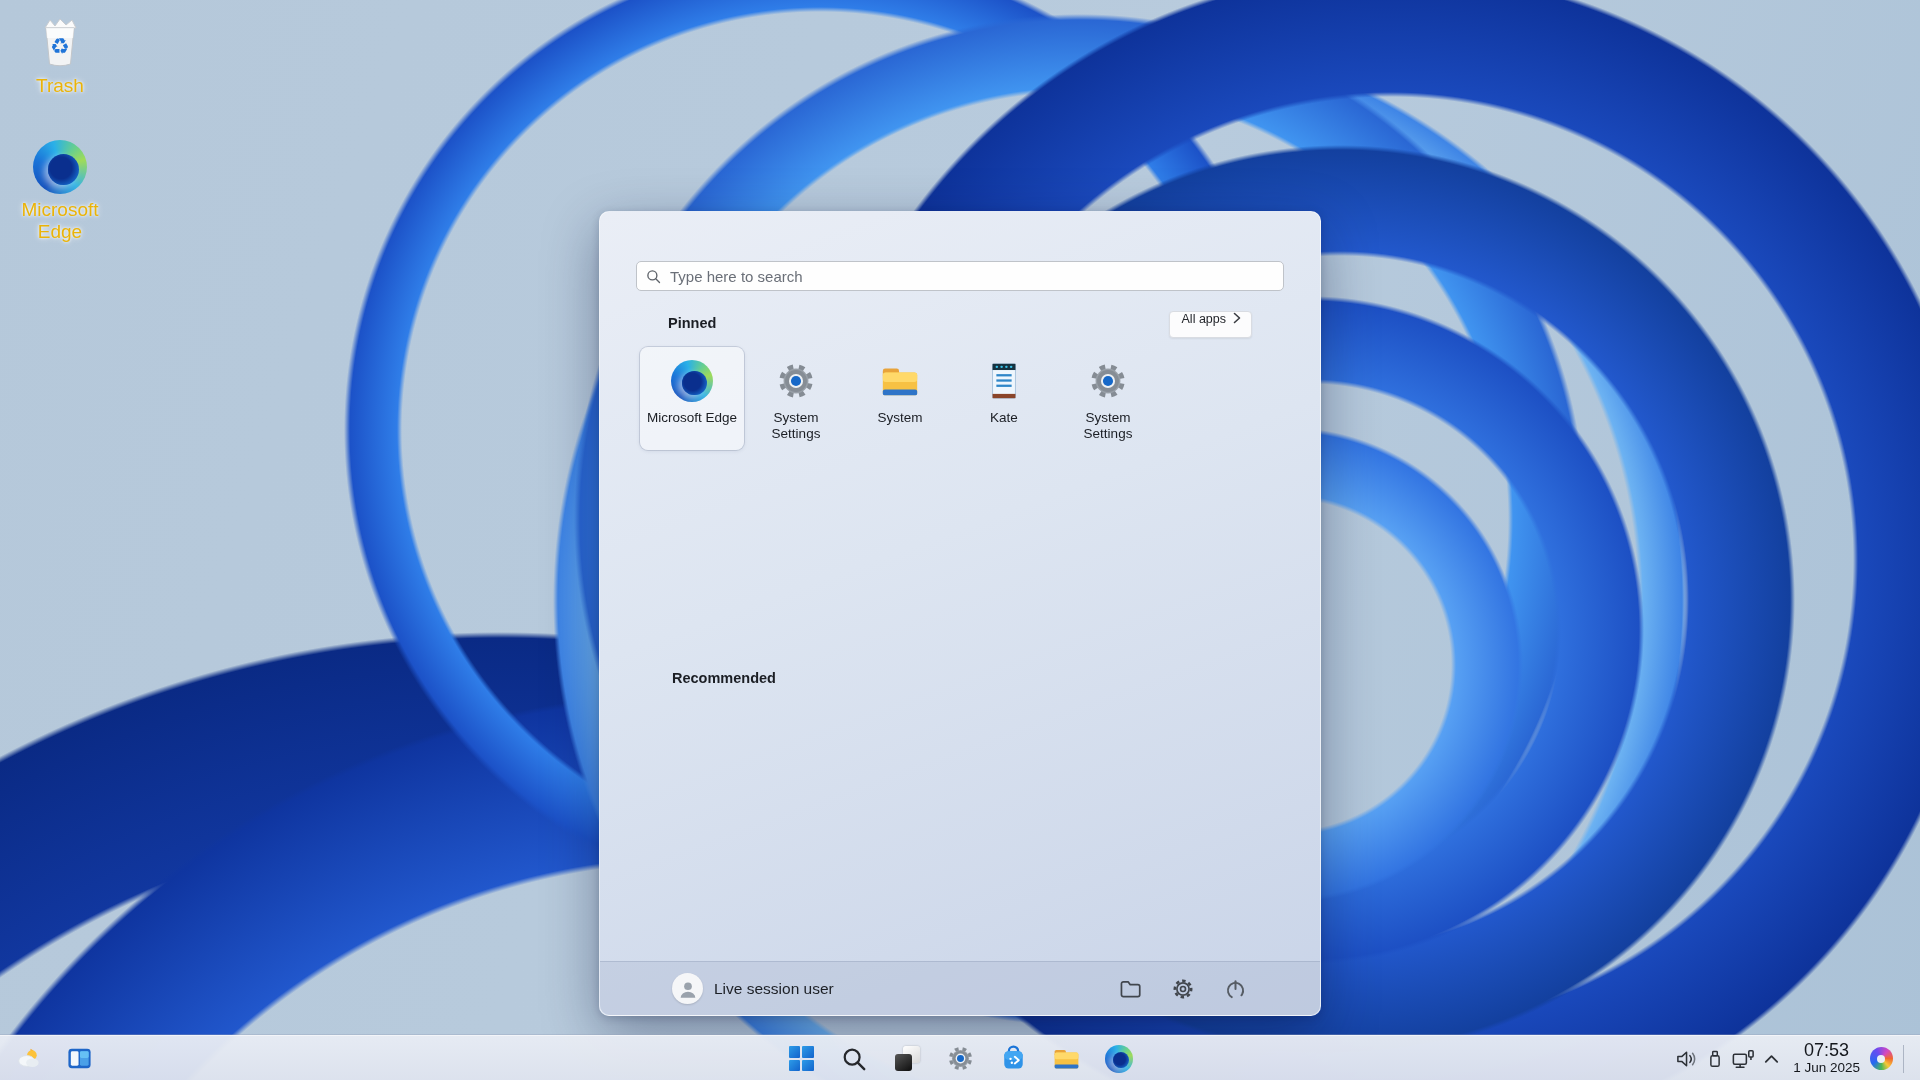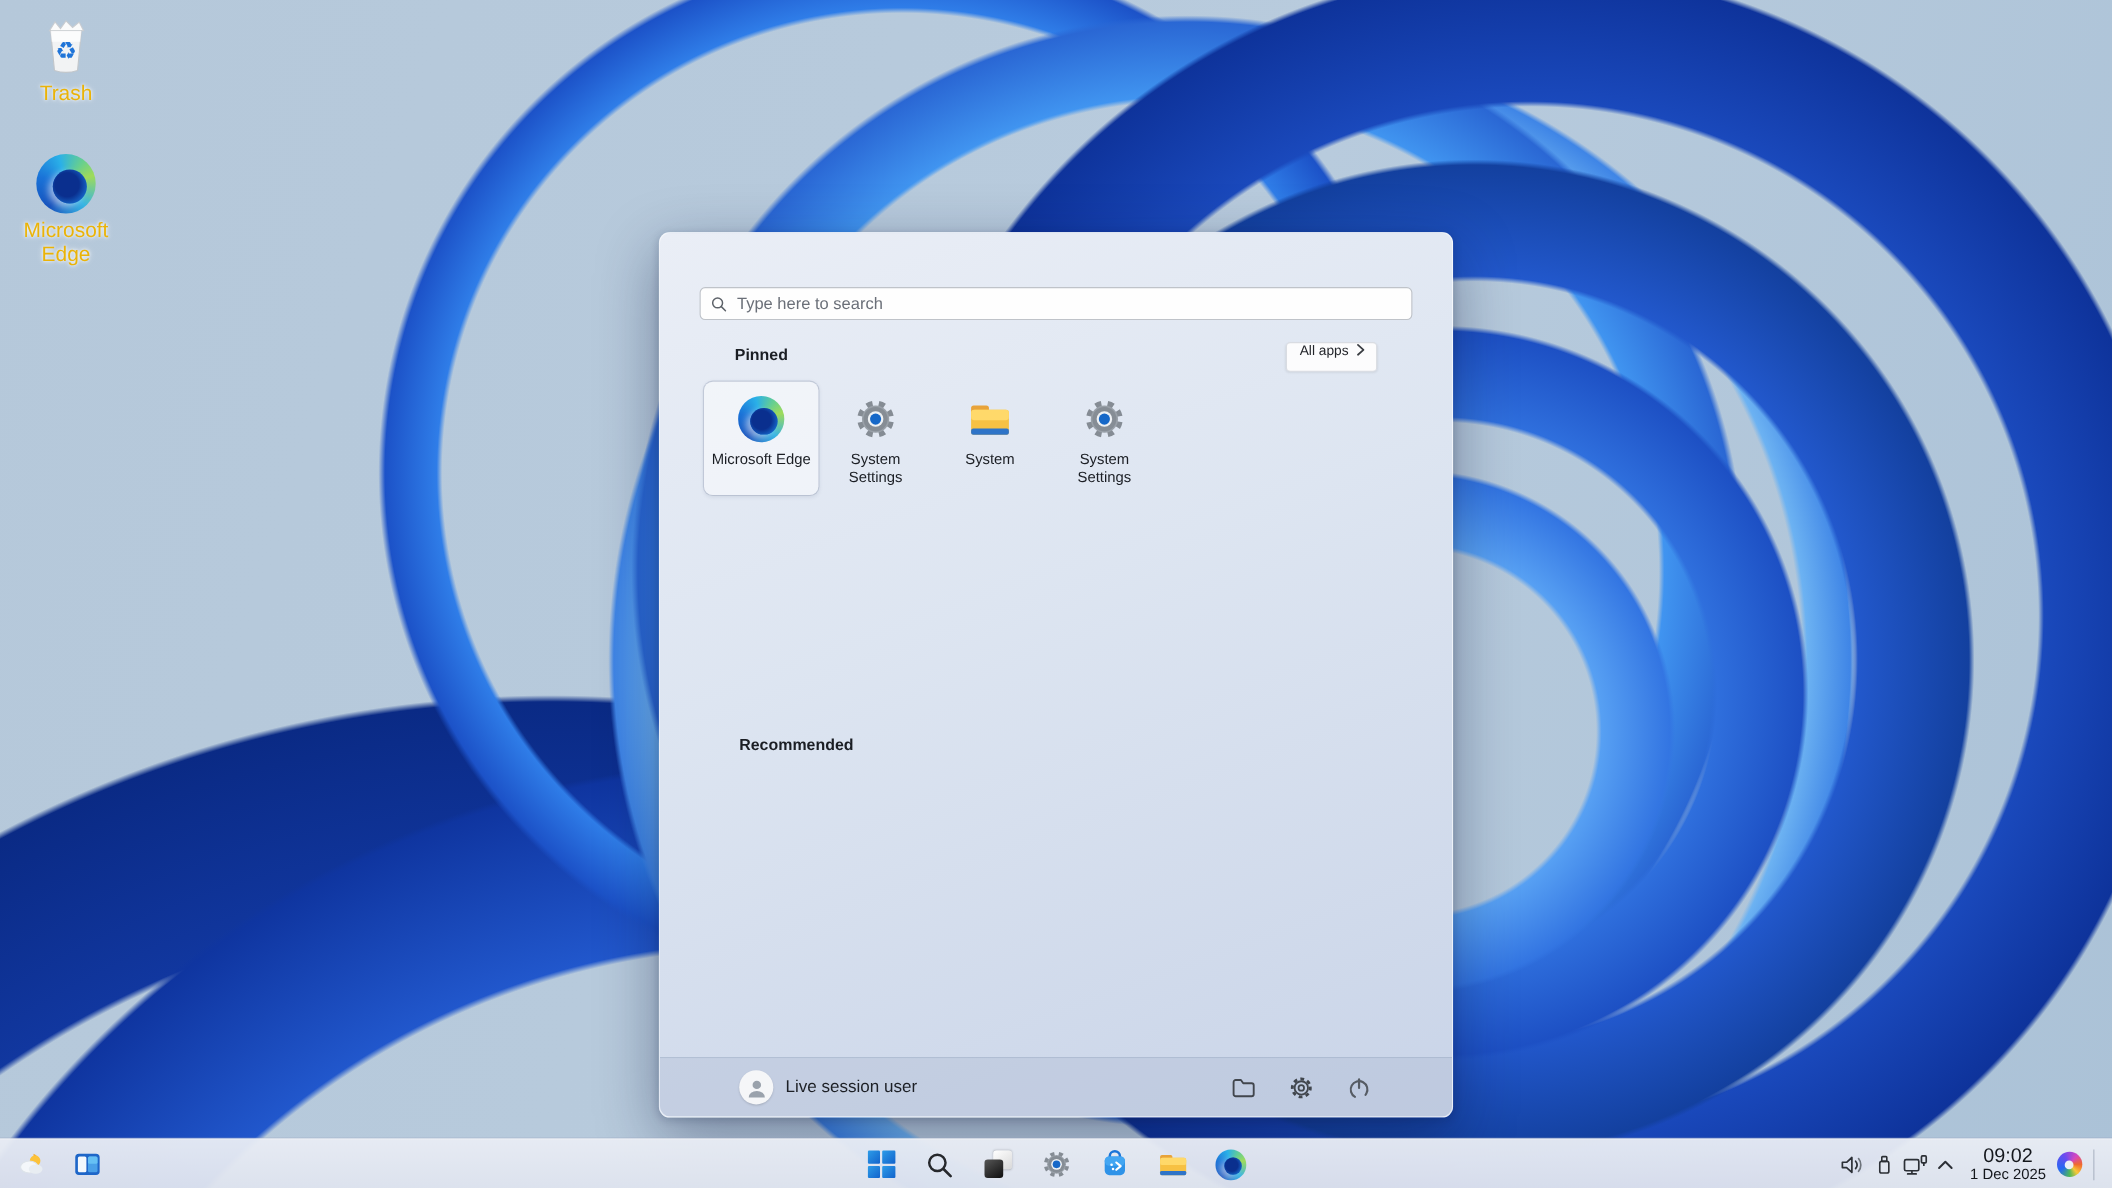--- a/index.html
+++ b/index.html
@@ -152,20 +152,37 @@
           <svg width="42" height="42" viewBox="0 0 44 44">
             <rect x="4" y="9" width="17" height="9" rx="2.5" fill="#e8a33a"></rect>
             <rect x="4" y="13" width="36" height="24" rx="3" fill="#f7c143"></rect>
             <rect x="4" y="13" width="36" height="10" rx="3" fill="#ffd96a"></rect>
             <rect x="4" y="31" width="36" height="6" rx="2" fill="#2e74c8"></rect>
           </svg>
         </div>
         <div class="plabel">System</div>
       </div>
 
+      <div class="pin-tile">
+        <div class="picon">
+          <svg width="42" height="42" viewBox="0 0 44 44">
+            <rect x="10" y="4" width="24" height="36" rx="1.5" fill="#eef6fd" stroke="#a9c2da" stroke-width="1"></rect>
+            <rect x="10" y="4" width="24" height="6.5" fill="#16323f"></rect>
+            <circle cx="14.5" cy="7.2" r="1.3" fill="#39c2e8"></circle>
+              <circle cx="19.5" cy="7.2" r="1.3" fill="#39c2e8"></circle>
+            <circle cx="24.5" cy="7.2" r="1.3" fill="#39c2e8"></circle>
+              <circle cx="29.5" cy="7.2" r="1.3" fill="#39c2e8"></circle>
+            <line x1="14" y1="16" x2="30" y2="16" stroke="#2f86c8" stroke-width="2.4"></line>
+            <line x1="14" y1="21.5" x2="30" y2="21.5" stroke="#2f86c8" stroke-width="2.4"></line>
+            <line x1="14" y1="27" x2="30" y2="27" stroke="#2f86c8" stroke-width="2.4"></line>
+            <rect x="10" y="35.5" width="24" height="4.5" fill="#8a452a"></rect>
+          </svg>
+        </div>
+        <div class="plabel">Kate</div>
+      </div>
 
 
       <div class="pin-tile">
         <div class="picon">
           <svg width="42" height="42" viewBox="0 0 44 44">
             <circle cx="22" cy="22" r="14" fill="none" stroke="#858c94" stroke-width="7" stroke-dasharray="5.4 5.6" transform="rotate(10 22 22)"></circle>
             <circle cx="22" cy="22" r="13" fill="#99a0a8"></circle>
             <circle cx="22" cy="22" r="11.5" fill="#868d95"></circle>
             <circle cx="22" cy="22" r="7.4" fill="#eef1f4"></circle>
             <circle cx="22" cy="22" r="5.3" fill="#1668c8"></circle>
@@ -300,20 +317,20 @@
           <rect x="19.5" y="3.5" width="4.5" height="6.5" rx="1" fill="none" stroke="#2c3036" stroke-width="1.6"></rect>
           <line x1="21.75" y1="10" x2="21.75" y2="13" stroke="#2c3036" stroke-width="1.6"></line>
         </svg>
       </div>
       <div class="tray-ico">
         <svg width="19" height="16" viewBox="0 0 20 16">
           <polyline points="4,11 10,5 16,11" fill="none" stroke="#2c3036" stroke-width="1.9" stroke-linecap="round" stroke-linejoin="round"></polyline>
         </svg>
       </div>
       <div class="clock">
-        <div class="t">09:02</div>
-        <div class="d">1 Dec 2025</div>
+        <div class="t">07:53</div>
+        <div class="d">1 Jun 2025</div>
       </div>
       <div class="copilot"></div>
       <div class="tb-divider"></div>
     </div>
   </div>
 </div>
 
 </body></html>

